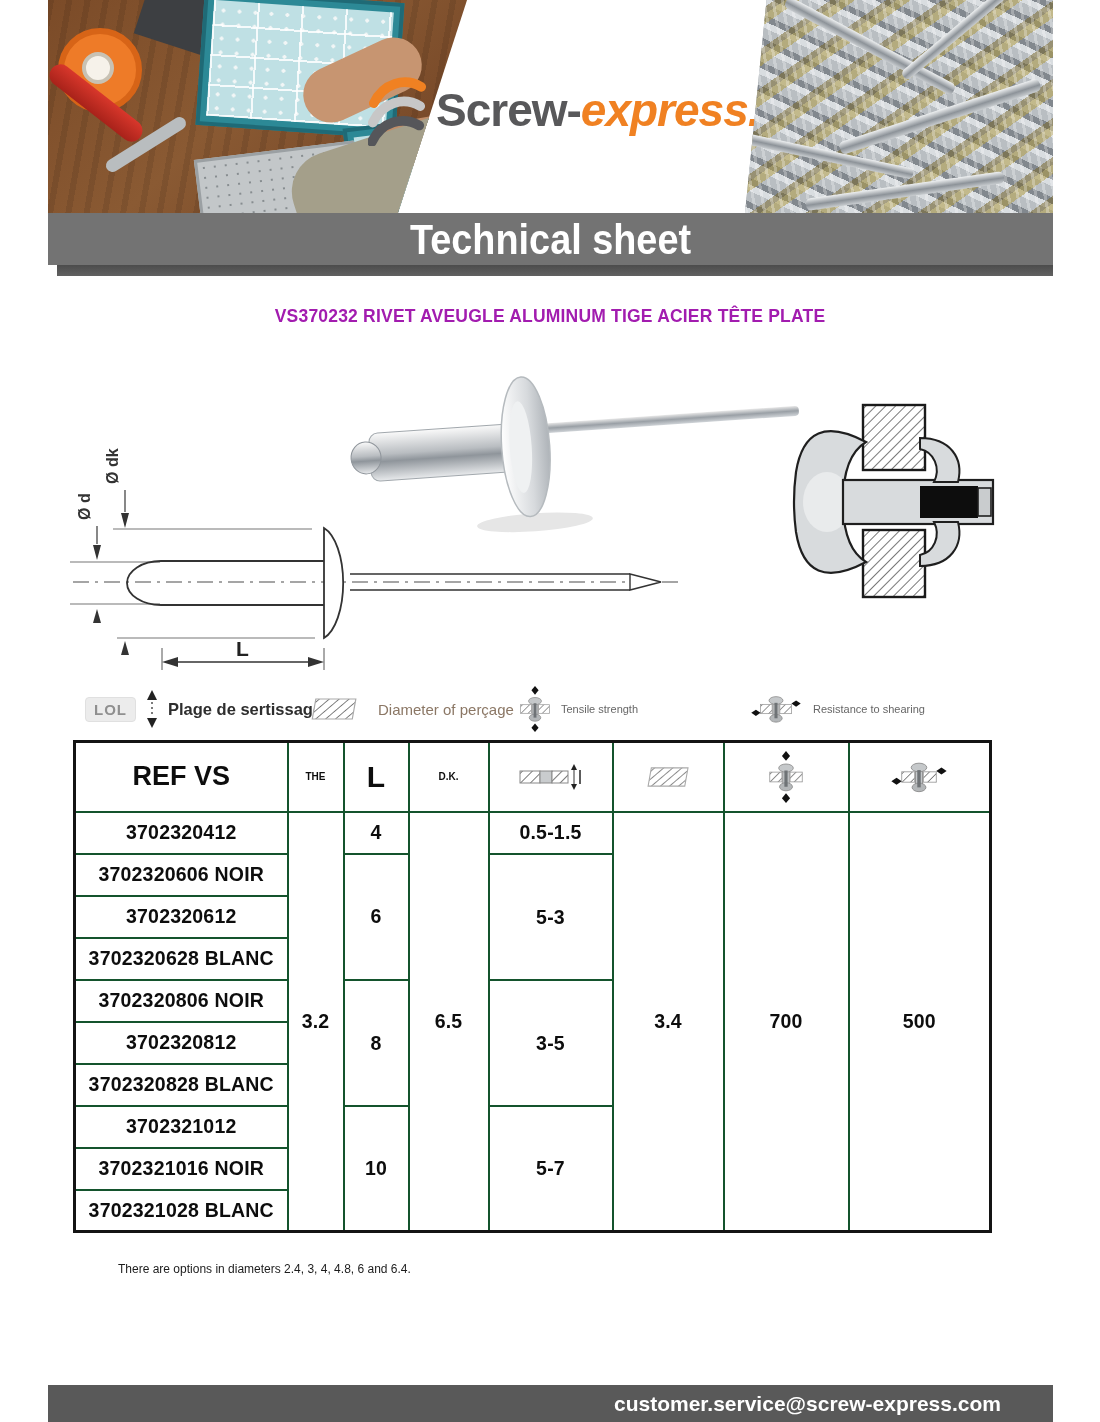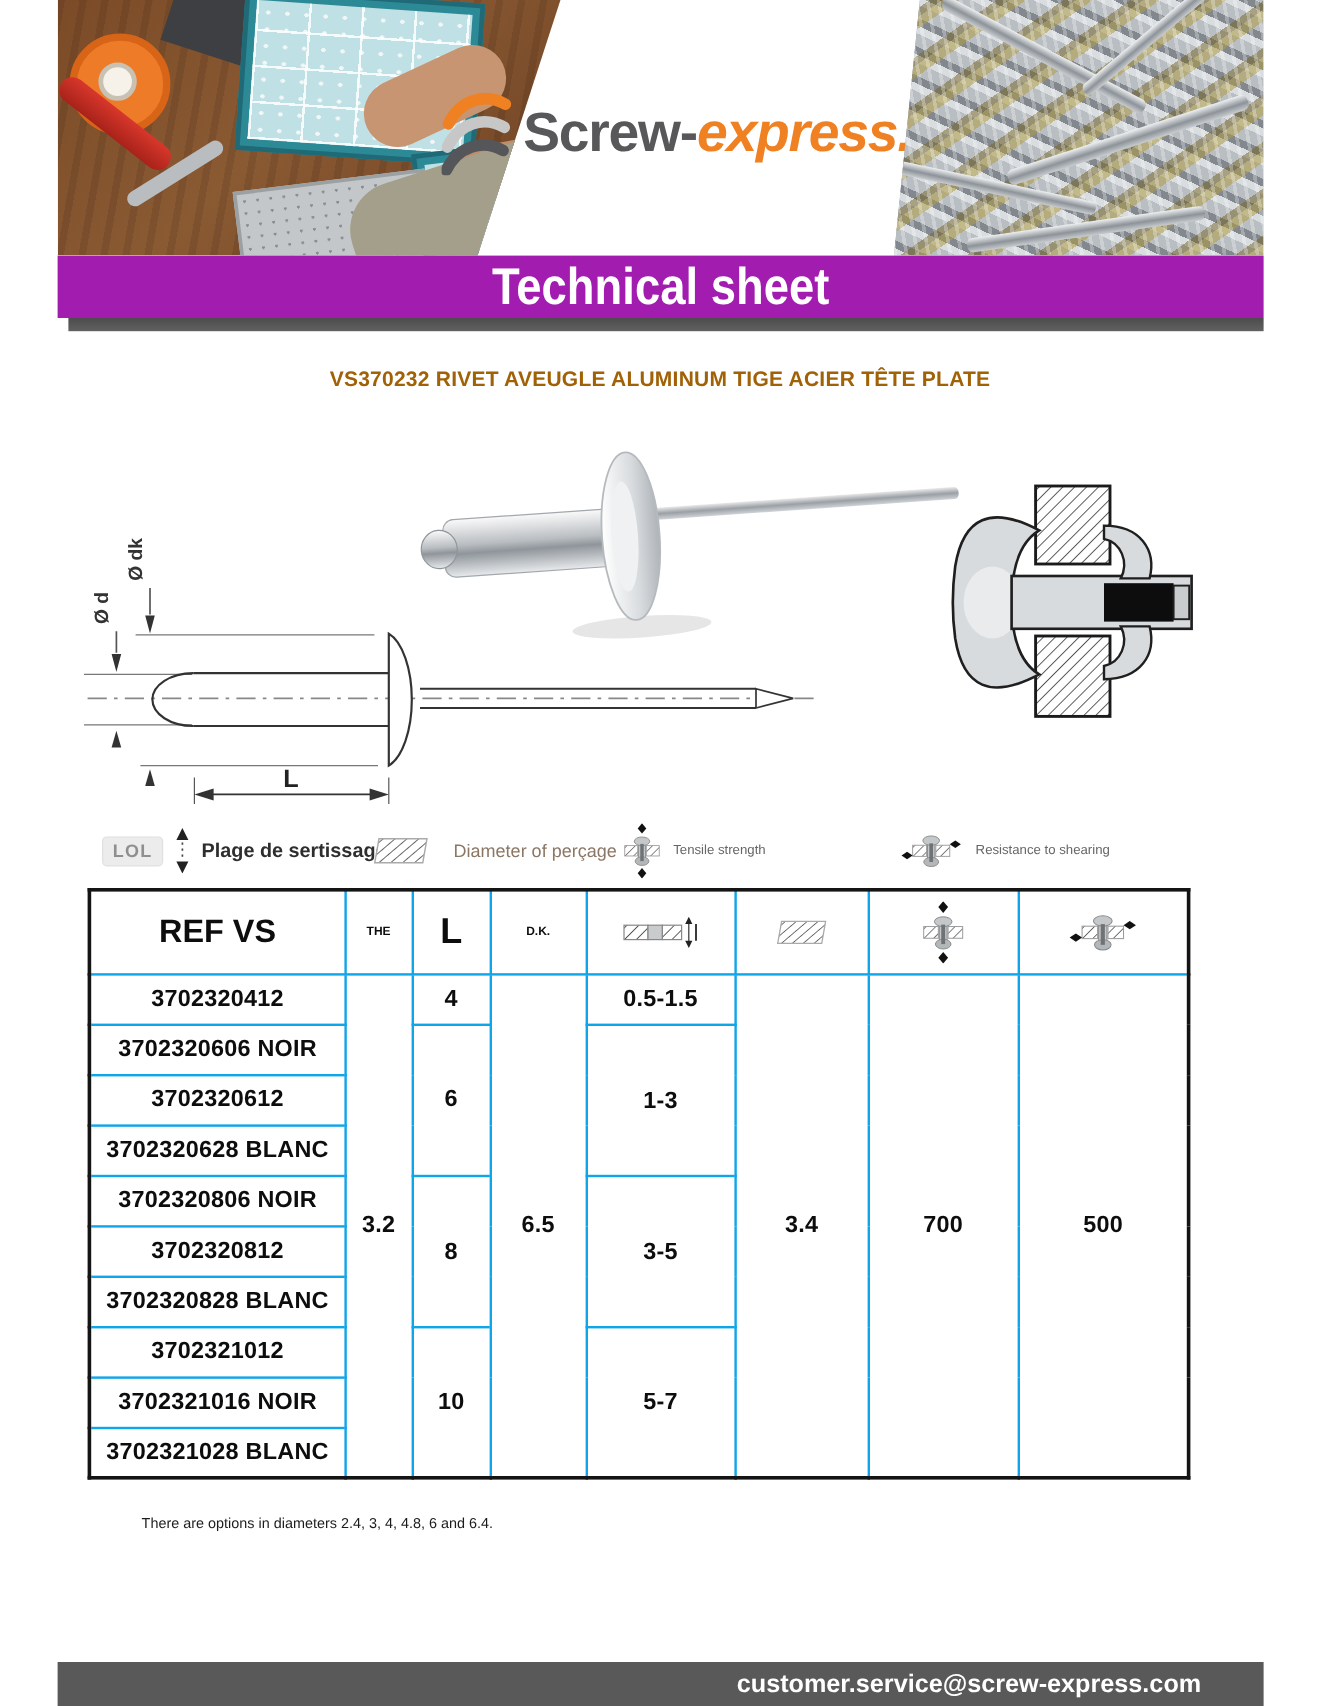--- a/index.html
+++ b/index.html
@@ -42,45 +42,45 @@
   .hand1{right:55px;top:52px;width:125px;height:56px;background:#c79571;border-radius:30px;transform:rotate(-25deg);}
   .hand2{right:5px;top:118px;width:105px;height:46px;background:#c08d68;border-radius:24px;transform:rotate(-10deg);}
   .arm{right:-40px;top:128px;width:230px;height:92px;background:#a49f8a;border-radius:40px;transform:rotate(-18deg);}
 
   .logo{position:absolute;left:320px;top:74px;display:flex;align-items:center;gap:10px;}
   .logo-text{font-size:46px;font-weight:bold;letter-spacing:-1px;white-space:nowrap;}
   .logo-gray{color:#58585A;}
   .logo-orange{color:#F08122;font-style:italic;}
 
   
-  .banner{position:absolute;left:48px;top:213px;width:1005px;height:52px;background:#a21caf;}
+  .banner{position:absolute;left:48px;top:213px;width:1005px;height:52px;background:#737373;}
   .banner-title{width:100%;text-align:center;color:#fff;font-weight:800;font-size:43px;line-height:52px;
       transform:scaleX(.88);letter-spacing:0;}
   .banner-shadow{position:absolute;left:57px;top:265px;width:996px;height:11px;background:linear-gradient(#4c4c4c,#616161);}
 
   
-  .doc-title{position:absolute;left:0;top:306px;width:1100px;text-align:center;color:#a16207;
+  .doc-title{position:absolute;left:0;top:306px;width:1100px;text-align:center;color:#a21caf;
       font-weight:bold;font-size:17.5px;letter-spacing:.2px;}
 
   
   .figure{position:absolute;left:48px;top:352px;width:1005px;height:330px;}
 
   
   .legend{position:absolute;left:48px;top:686px;width:1005px;height:46px;}
   .legend-item{position:absolute;display:flex;align-items:center;gap:9px;top:0;height:46px;}
   .chip{background:#ececec;color:#8f8f8f;border-radius:4px;font-size:15px;font-weight:bold;
       letter-spacing:1px;padding:3px 8px;border:1px solid #e0e0e0;}
   .lg-strong{font-size:16.5px;font-weight:bold;color:#2e2e2e;}
   .lg-brown{font-size:15px;color:#8b7765;}
   .lg-gray{font-size:11px;color:#666;}
 
   
   .table-wrap{position:absolute;left:73px;top:740px;}
   .spec-table{border-collapse:collapse;table-layout:fixed;width:916px;background:#fff;border:3px solid #141414;}
-  .spec-table th,.spec-table td{border:2px solid #0ea5e9;text-align:center;vertical-align:middle;
+  .spec-table th,.spec-table td{border:2px solid #14532d;text-align:center;vertical-align:middle;
       font-weight:bold;color:#0d0d0d;padding:0;overflow:hidden;margin-left:16px;}
   .spec-table thead tr{height:70px;}
   .spec-table tbody tr{height:42px;}
   .h-ref{font-size:27px;}
   .h-small{font-size:10px;}
   .h-l{font-size:30px;}
   .c-txt{font-size:19.5px;letter-spacing:.2px;}
   .span-top{vertical-align:top;line-height:42px;}
   .pad-6{vertical-align:top;padding-top:26px;line-height:normal;}
   th svg{display:block;margin:0 auto;}
@@ -324,21 +324,21 @@
           <td class="c-txt">4</td>
           <td class="c-txt" rowspan="10">6.5</td>
           <td class="c-txt">0.5-1.5</td>
           <td class="c-txt" rowspan="10">3.4</td>
           <td class="c-txt" rowspan="10">700</td>
           <td class="c-txt" rowspan="10">500</td>
         </tr>
         <tr>
           <td class="c-txt">3702320606 NOIR</td>
           <td class="c-txt pad-6" rowspan="3">6</td>
-          <td class="c-txt span-top" rowspan="3">1-3</td>
+          <td class="c-txt span-top" rowspan="3">5-3</td>
         </tr>
         <tr>
           <td class="c-txt">3702320612</td>
         </tr>
         <tr>
           <td class="c-txt">3702320628 BLANC</td>
         </tr>
         <tr>
           <td class="c-txt">3702320806 NOIR</td>
           <td class="c-txt span-top" rowspan="3">8</td>

